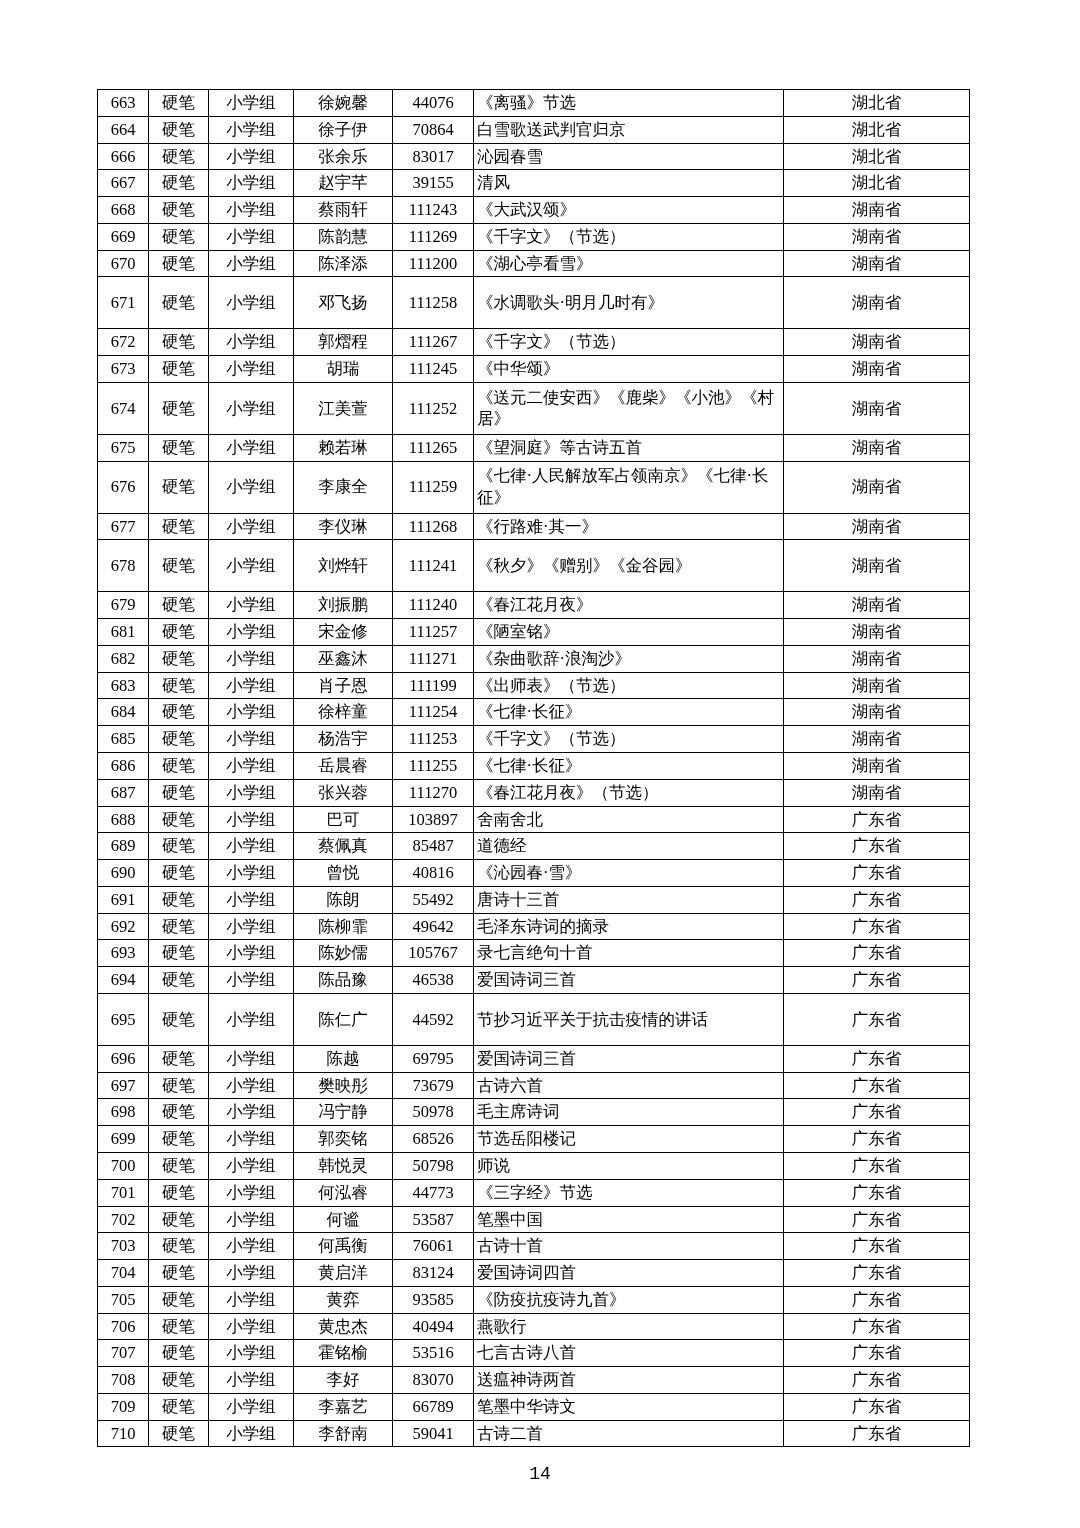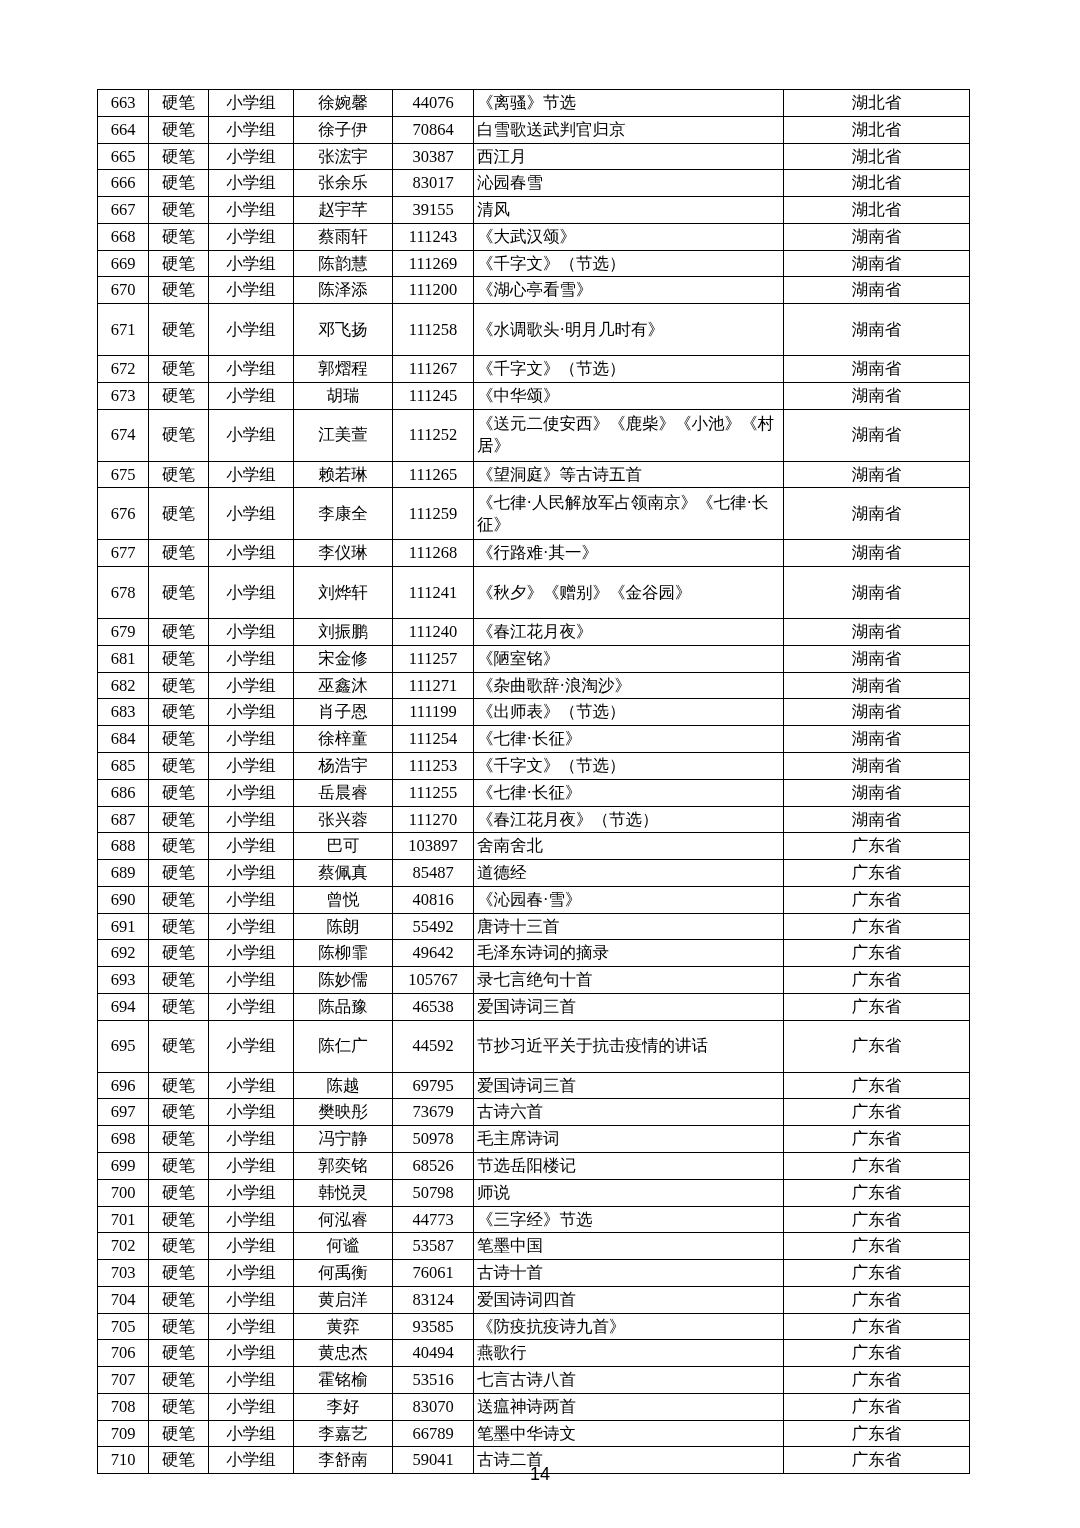--- a/index.html
+++ b/index.html
@@ -63,21 +63,21 @@
   
   tr.tall td { height: 52px; }
 
   .pagenum {
     position: absolute;
     left: 0;
     top: 1464px;
     width: 1080px;
     text-align: center;
     font-size: 18px;
-    font-family: Liberation Sans, sans-serif;
+    font-family: Liberation Mono, monospace;
   }
 </style>
 </head>
 <body>
 
 <div class="page">
 
   <div class="table-wrap">
     <table class="roster">
       <colgroup>
@@ -102,29 +102,20 @@
           <tr>
             <td class="seq">664</td>
             <td class="cat">硬笔</td>
             <td class="grp">小学组</td>
             <td class="name">徐子伊</td>
             <td class="no">70864</td>
             <td class="work">白雪歌送武判官归京</td>
             <td class="prov">湖北省</td>
           </tr>
           <tr>
-            <td class="seq">665</td>
-            <td class="cat">硬笔</td>
-            <td class="grp">小学组</td>
-            <td class="name">张浤宇</td>
-            <td class="no">30387</td>
-            <td class="work">西江月</td>
-            <td class="prov">湖北省</td>
-          </tr>
-          <tr>
             <td class="seq">666</td>
             <td class="cat">硬笔</td>
             <td class="grp">小学组</td>
             <td class="name">张余乐</td>
             <td class="no">83017</td>
             <td class="work">沁园春雪</td>
             <td class="prov">湖北省</td>
           </tr>
           <tr>
             <td class="seq">667</td>

